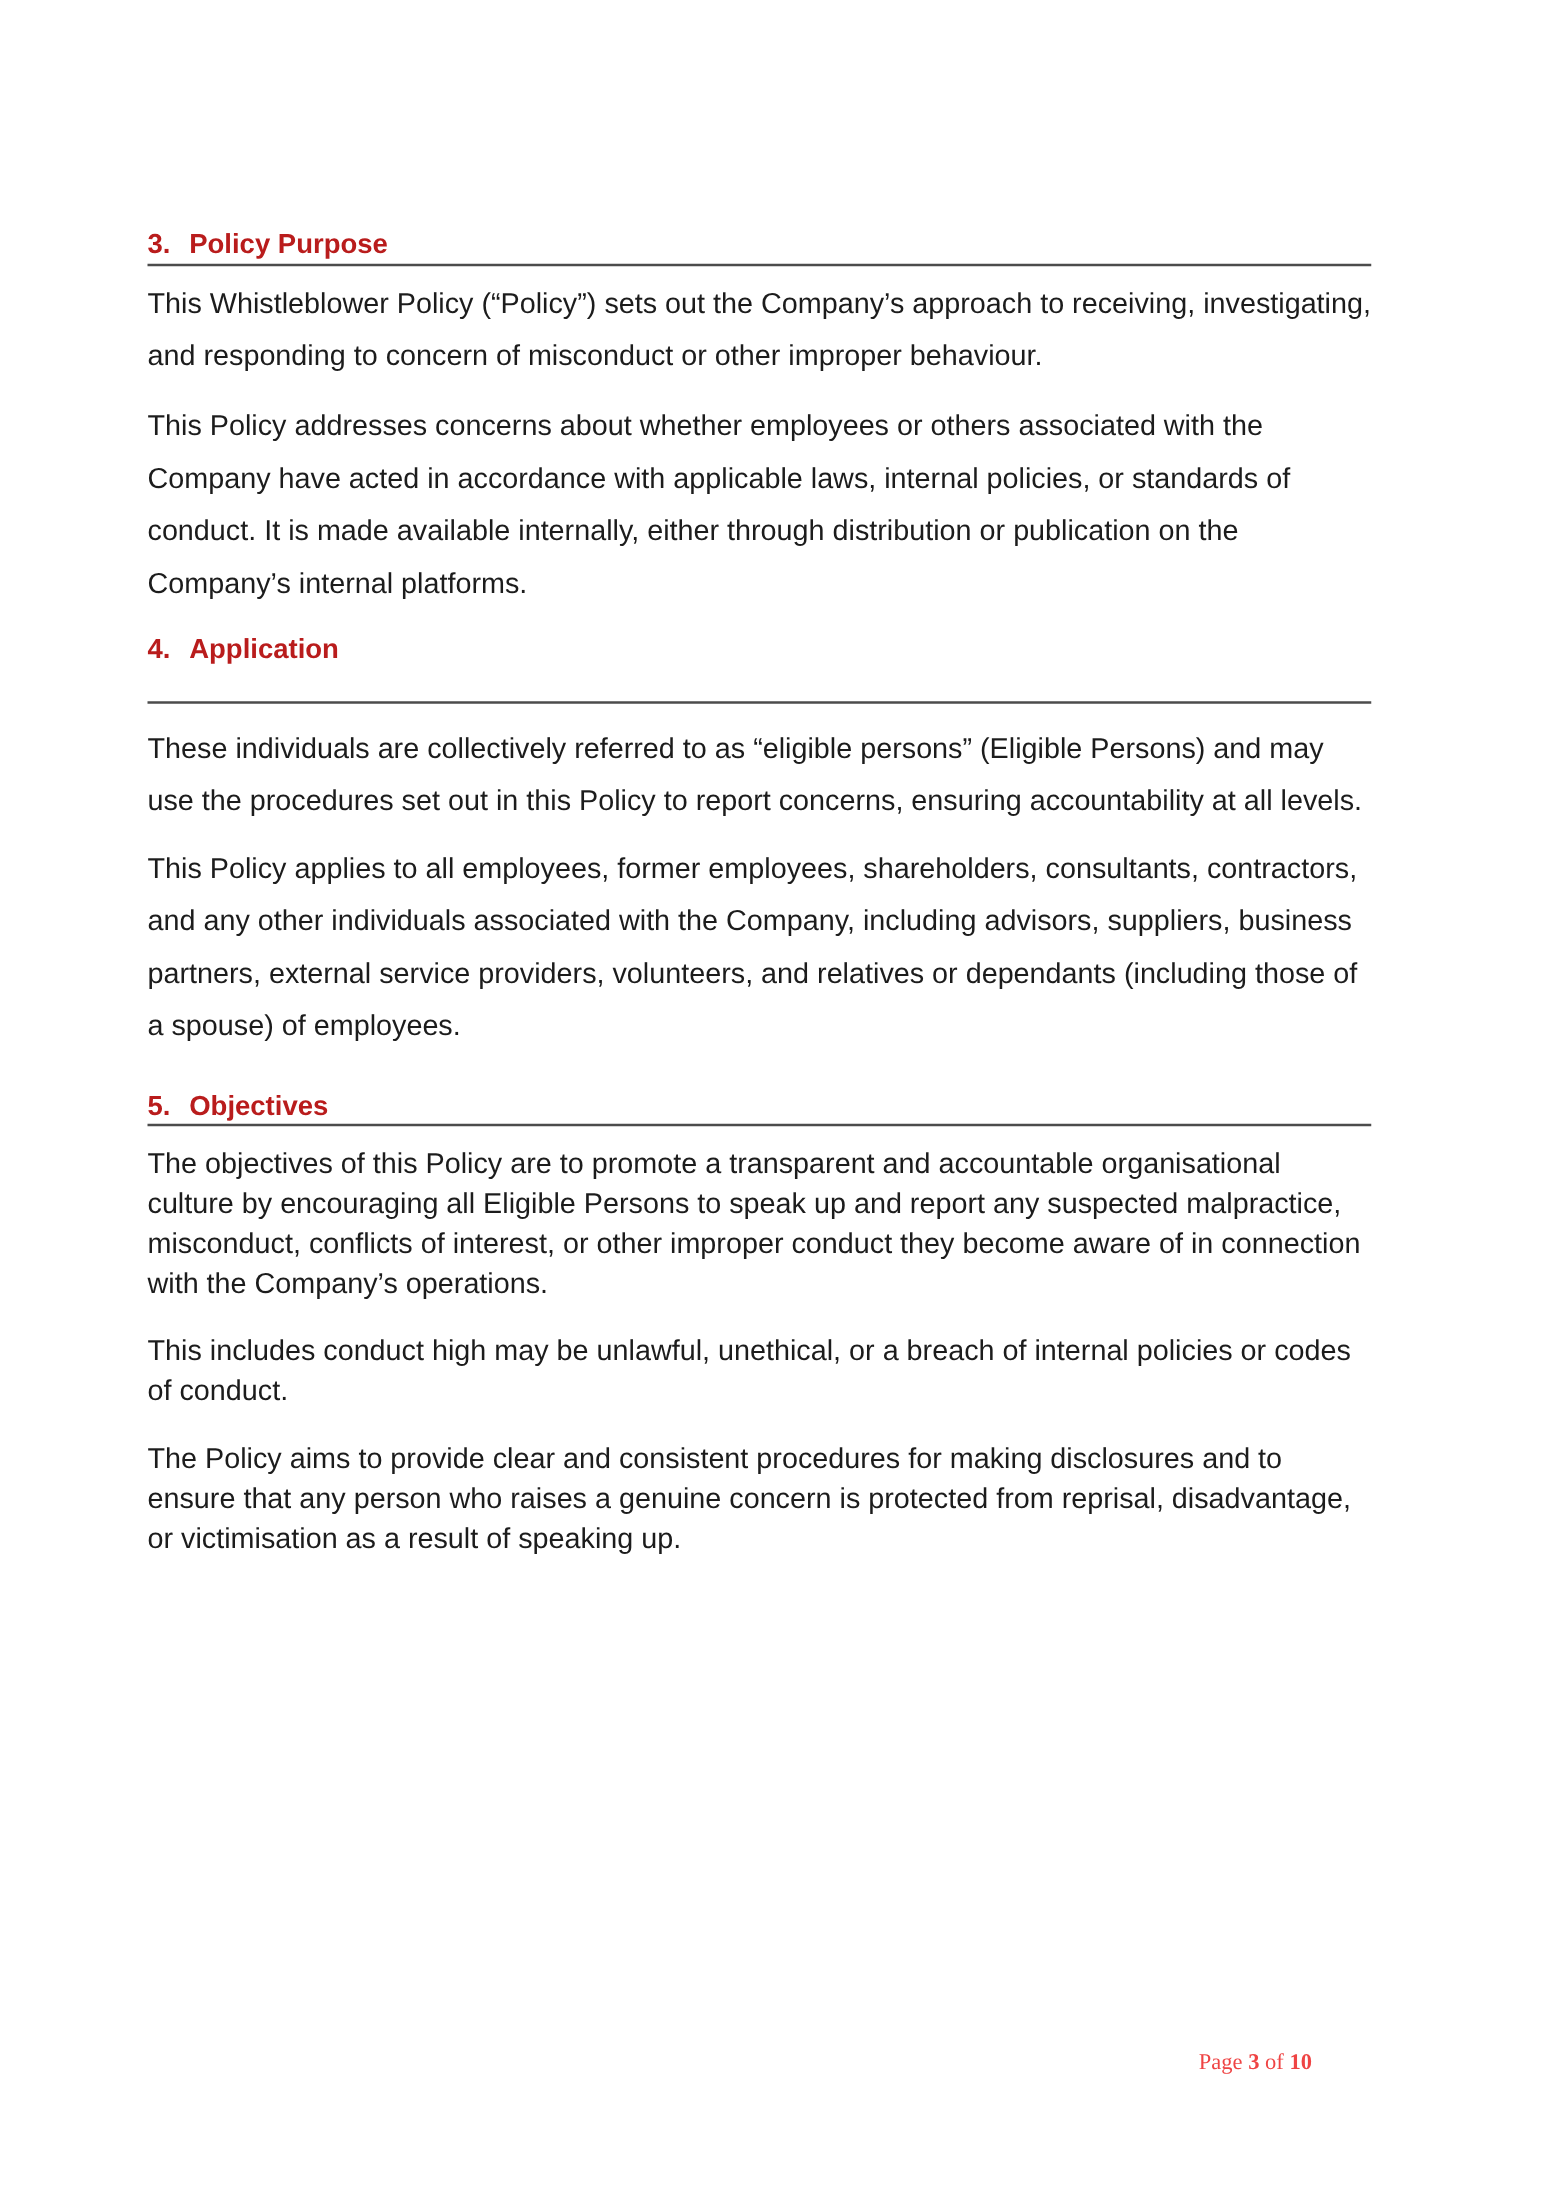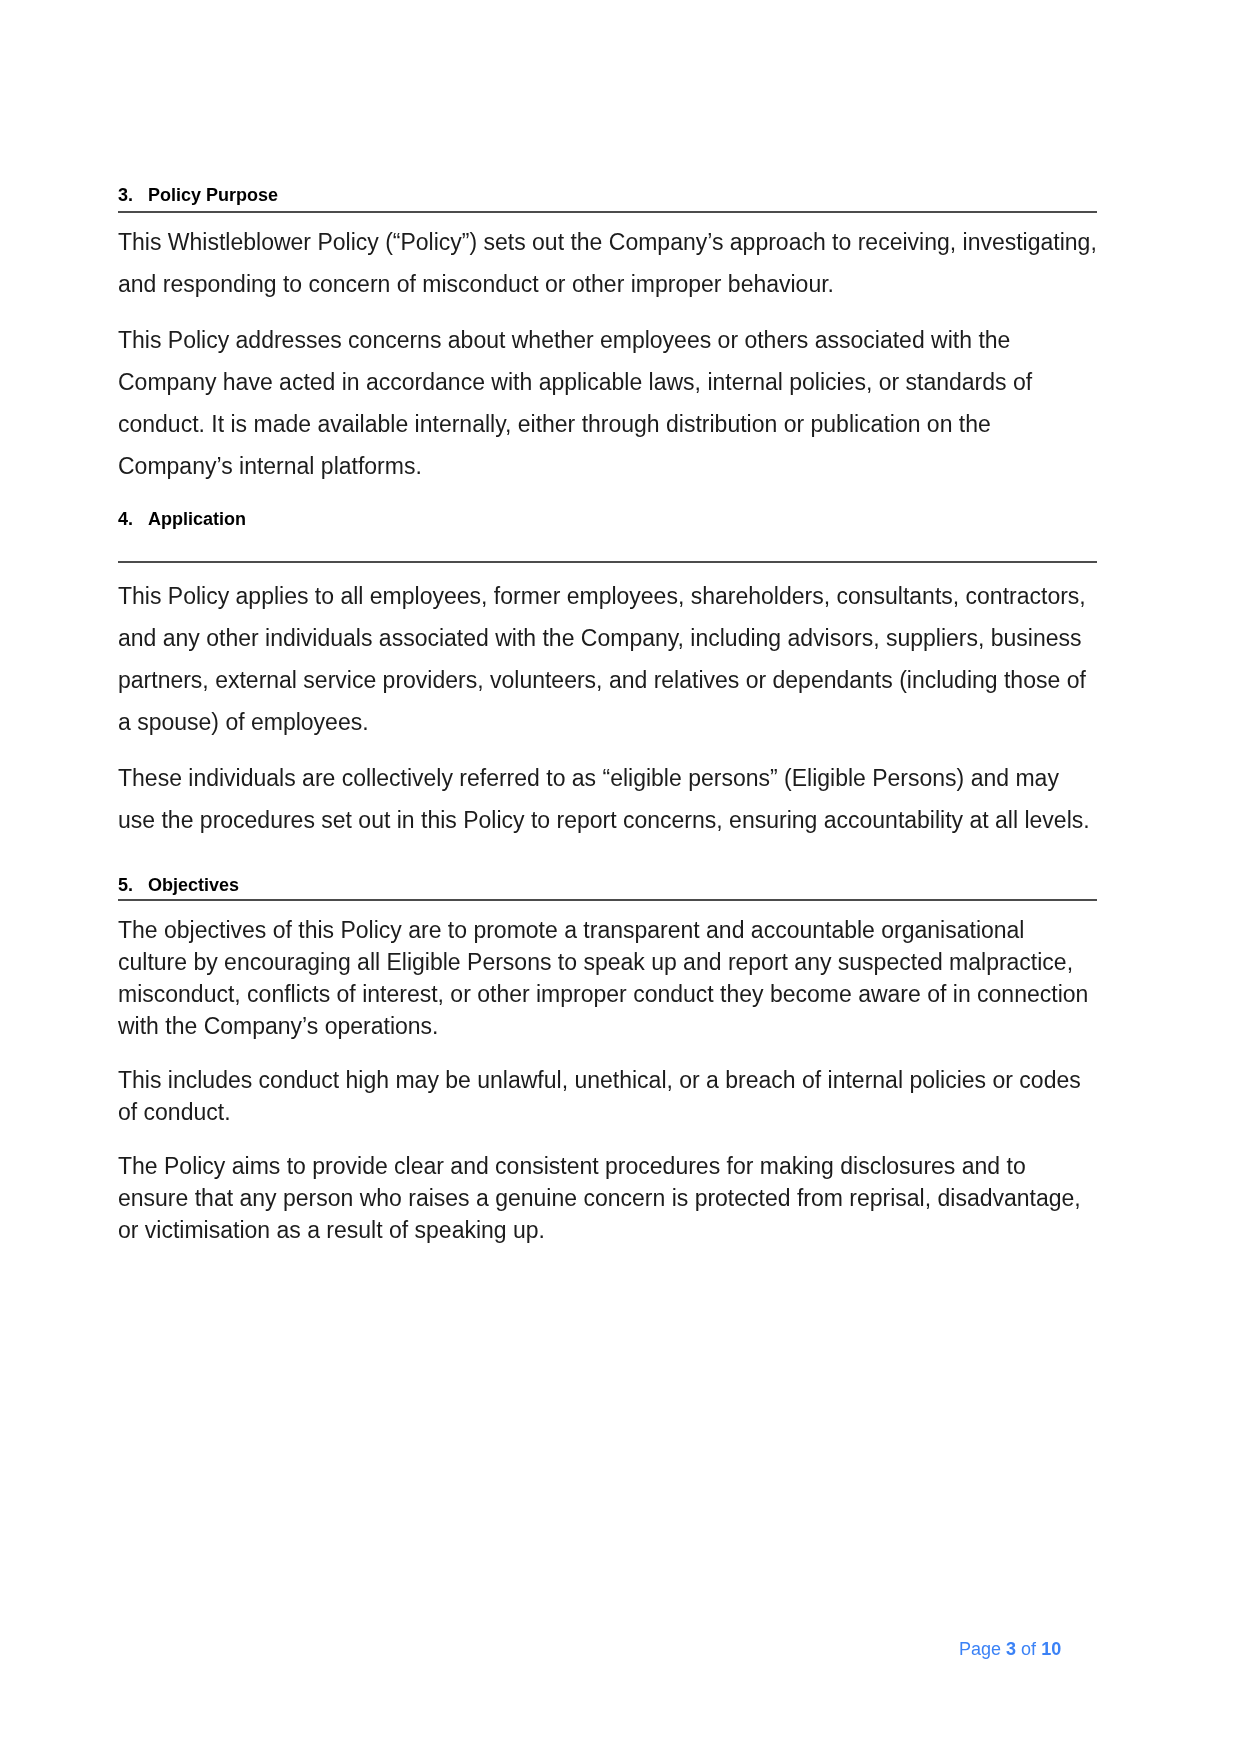--- a/index.html
+++ b/index.html
@@ -16,24 +16,24 @@
     color: #1c1c1c;
     overflow: hidden;
   }
   .content {
     position: absolute;
     left: 118px;
     top: 181px;
     width: 979px;
   }
   .sec-heading {
-    font-size: 18px;
+    font-size: 22px;
     font-weight: 700;
     line-height: 28px;
-    color: #000000;
+    color: #b91c1c;
     border-bottom: 2px solid #4c4c4c;
     margin: 0;
   }
   .sec-heading .num {
     display: inline-block;
     margin-right: 15px;
   }
   .para {
     font-size: 23px;
     margin: 0;
@@ -48,44 +48,44 @@
   #h-sec5 { margin-top: 30px; }
 
   #sec3 .para.first { margin-top: 8px; }
   #sec4 .para.first { margin-top: 12px; }
   #sec5 .para.first { margin-top: 13px; }
 
   .footer {
     position: absolute;
     top: 1639px;
     left: 959px;
-    font-family: Liberation Sans, sans-serif;
+    font-family: Liberation Serif, serif;
     font-size: 18px;
     line-height: 21px;
-    color: #3b82f6;
+    color: #ef4444;
     white-space: nowrap;
   }
   .footer .bold { font-weight: 700; }
 </style>
 </head>
 <body>
 
 <div class="page">
   <div class="content">
 
     <section id="sec3" class="sec-wide">
       <h2 id="h-sec3" class="sec-heading"><span class="num">3.</span><span>Policy Purpose</span></h2>
       <p class="para first">This Whistleblower Policy (“Policy”) sets out the Company’s approach to receiving, investigating, and responding to concern of misconduct or other improper behaviour.</p>
       <p class="para">This Policy addresses concerns about whether employees or others associated with the Company have acted in accordance with applicable laws, internal policies, or standards of conduct. It is made available internally, either through distribution or publication on the Company’s internal platforms.</p>
     </section>
 
     <section id="sec4" class="sec-wide">
       <h2 id="h-sec4" class="sec-heading"><span class="num">4.</span><span>Application</span></h2>
+      <p class="para">These individuals are collectively referred to as “eligible persons” (Eligible Persons) and may use the procedures set out in this Policy to report concerns, ensuring accountability at all levels.</p>
       <p class="para first">This Policy applies to all employees, former employees, shareholders, consultants, contractors, and any other individuals associated with the Company, including advisors, suppliers, business partners, external service providers, volunteers, and relatives or dependants (including those of a spouse) of employees.</p>
-      <p class="para">These individuals are collectively referred to as “eligible persons” (Eligible Persons) and may use the procedures set out in this Policy to report concerns, ensuring accountability at all levels.</p>
     </section>
 
     <section id="sec5" class="sec-tight">
       <h2 id="h-sec5" class="sec-heading"><span class="num">5.</span><span>Objectives</span></h2>
       <p class="para first">The objectives of this Policy are to promote a transparent and accountable organisational culture by encouraging all Eligible Persons to speak up and report any suspected malpractice, misconduct, conflicts of interest, or other improper conduct they become aware of in connection with the Company’s operations.</p>
       <p class="para">This includes conduct high may be unlawful, unethical, or a breach of internal policies or codes of conduct.</p>
       <p class="para">The Policy aims to provide clear and consistent procedures for making disclosures and to ensure that any person who raises a genuine concern is protected from reprisal, disadvantage, or victimisation as a result of speaking up.</p>
     </section>
 
   </div>

